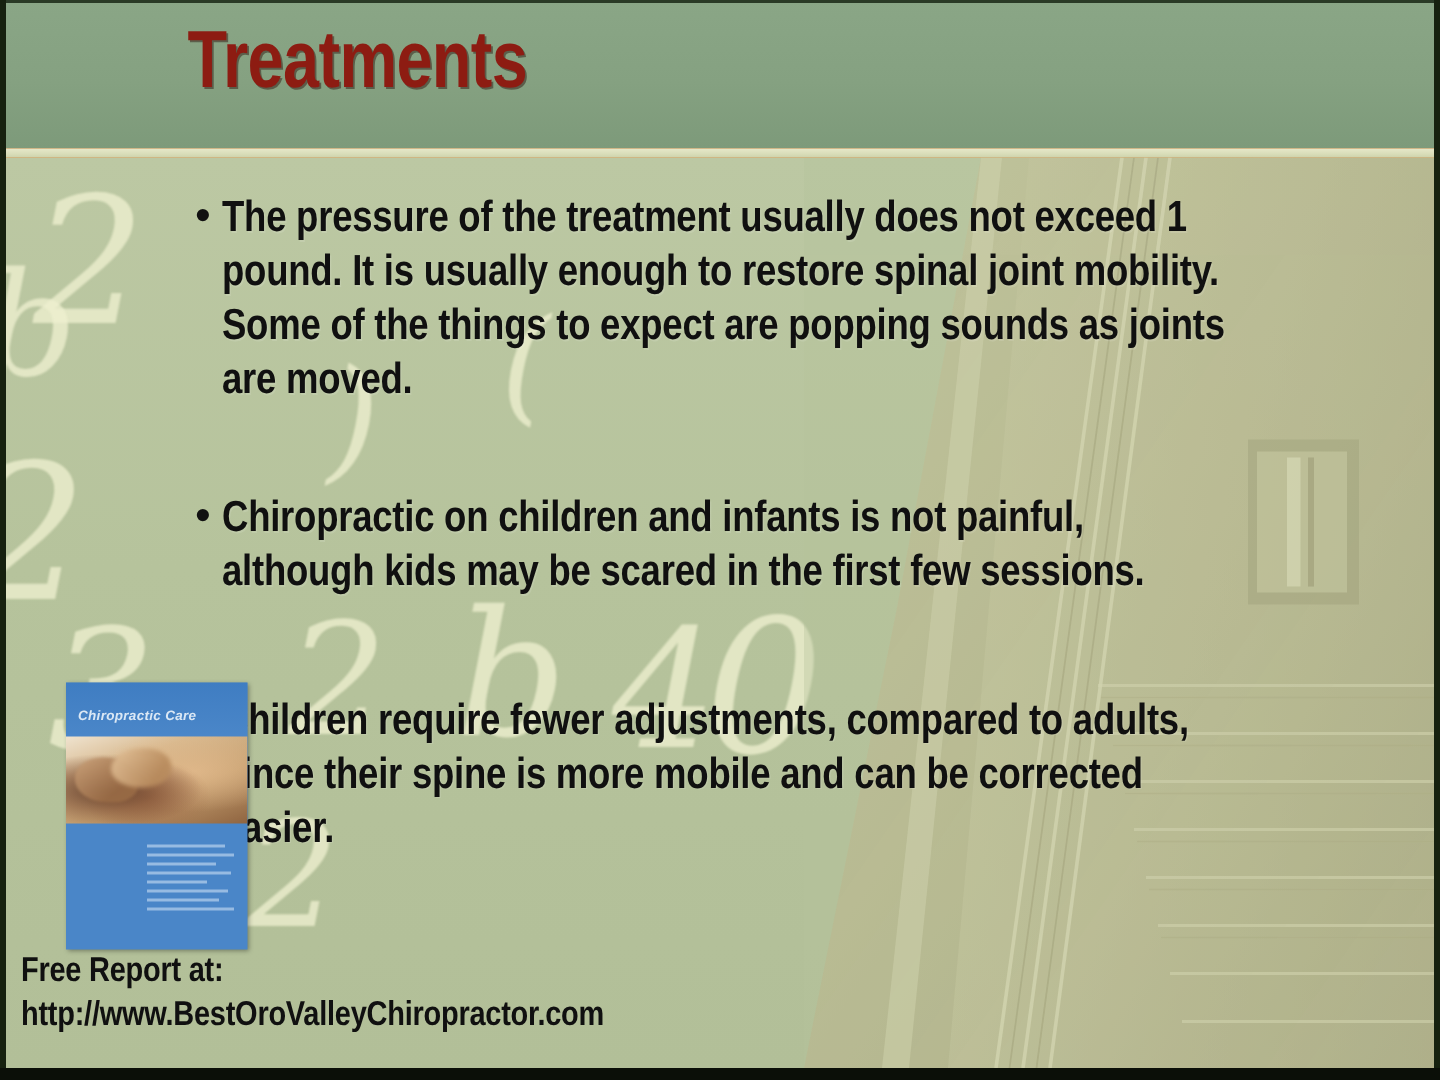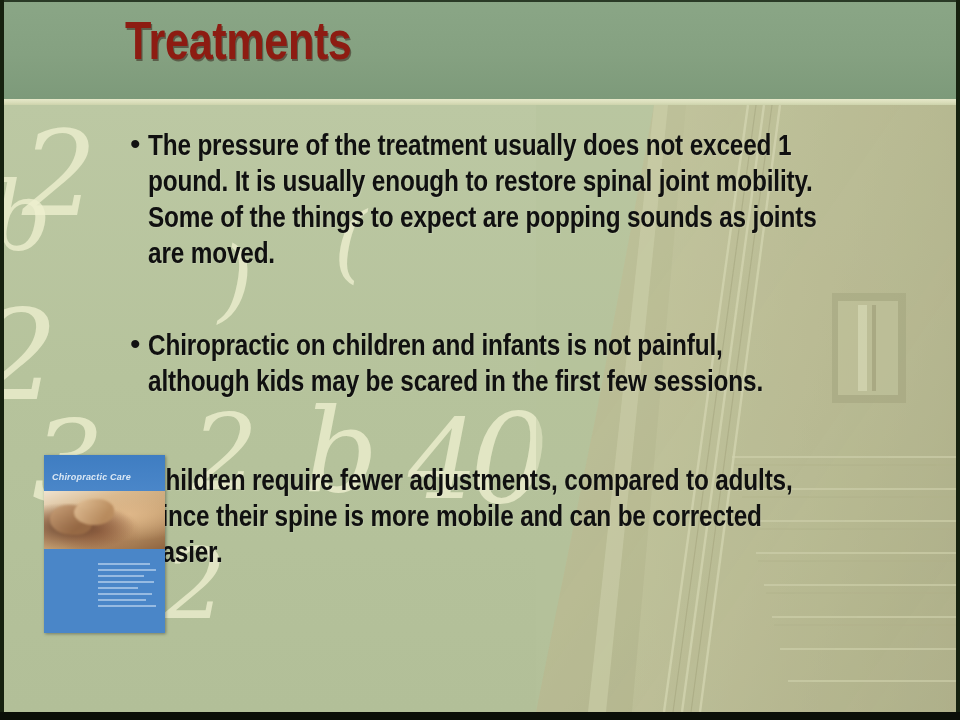--- a/index.html
+++ b/index.html
@@ -340,20 +340,24 @@
           <div class="thumb-line" style="width:58px;"></div>
           <div class="thumb-line" style="width:46px;"></div>
           <div class="thumb-line" style="width:56px;"></div>
           <div class="thumb-line" style="width:40px;"></div>
           <div class="thumb-line" style="width:54px;"></div>
           <div class="thumb-line" style="width:48px;"></div>
           <div class="thumb-line" style="width:58px;"></div>
         </div>
       </div>
 
+      <div id="footer">
+        <div class="footer-line">Free Report at:</div>
+        <div class="footer-line">http://www.BestOroValleyChiropractor.com</div>
+      </div>
 
     </div>
   </div>
 
   <div id="frame-top"></div>
   <div id="frame-left"></div>
   <div id="frame-right"></div>
   <div id="frame-bottom"></div>
 
 </div>

